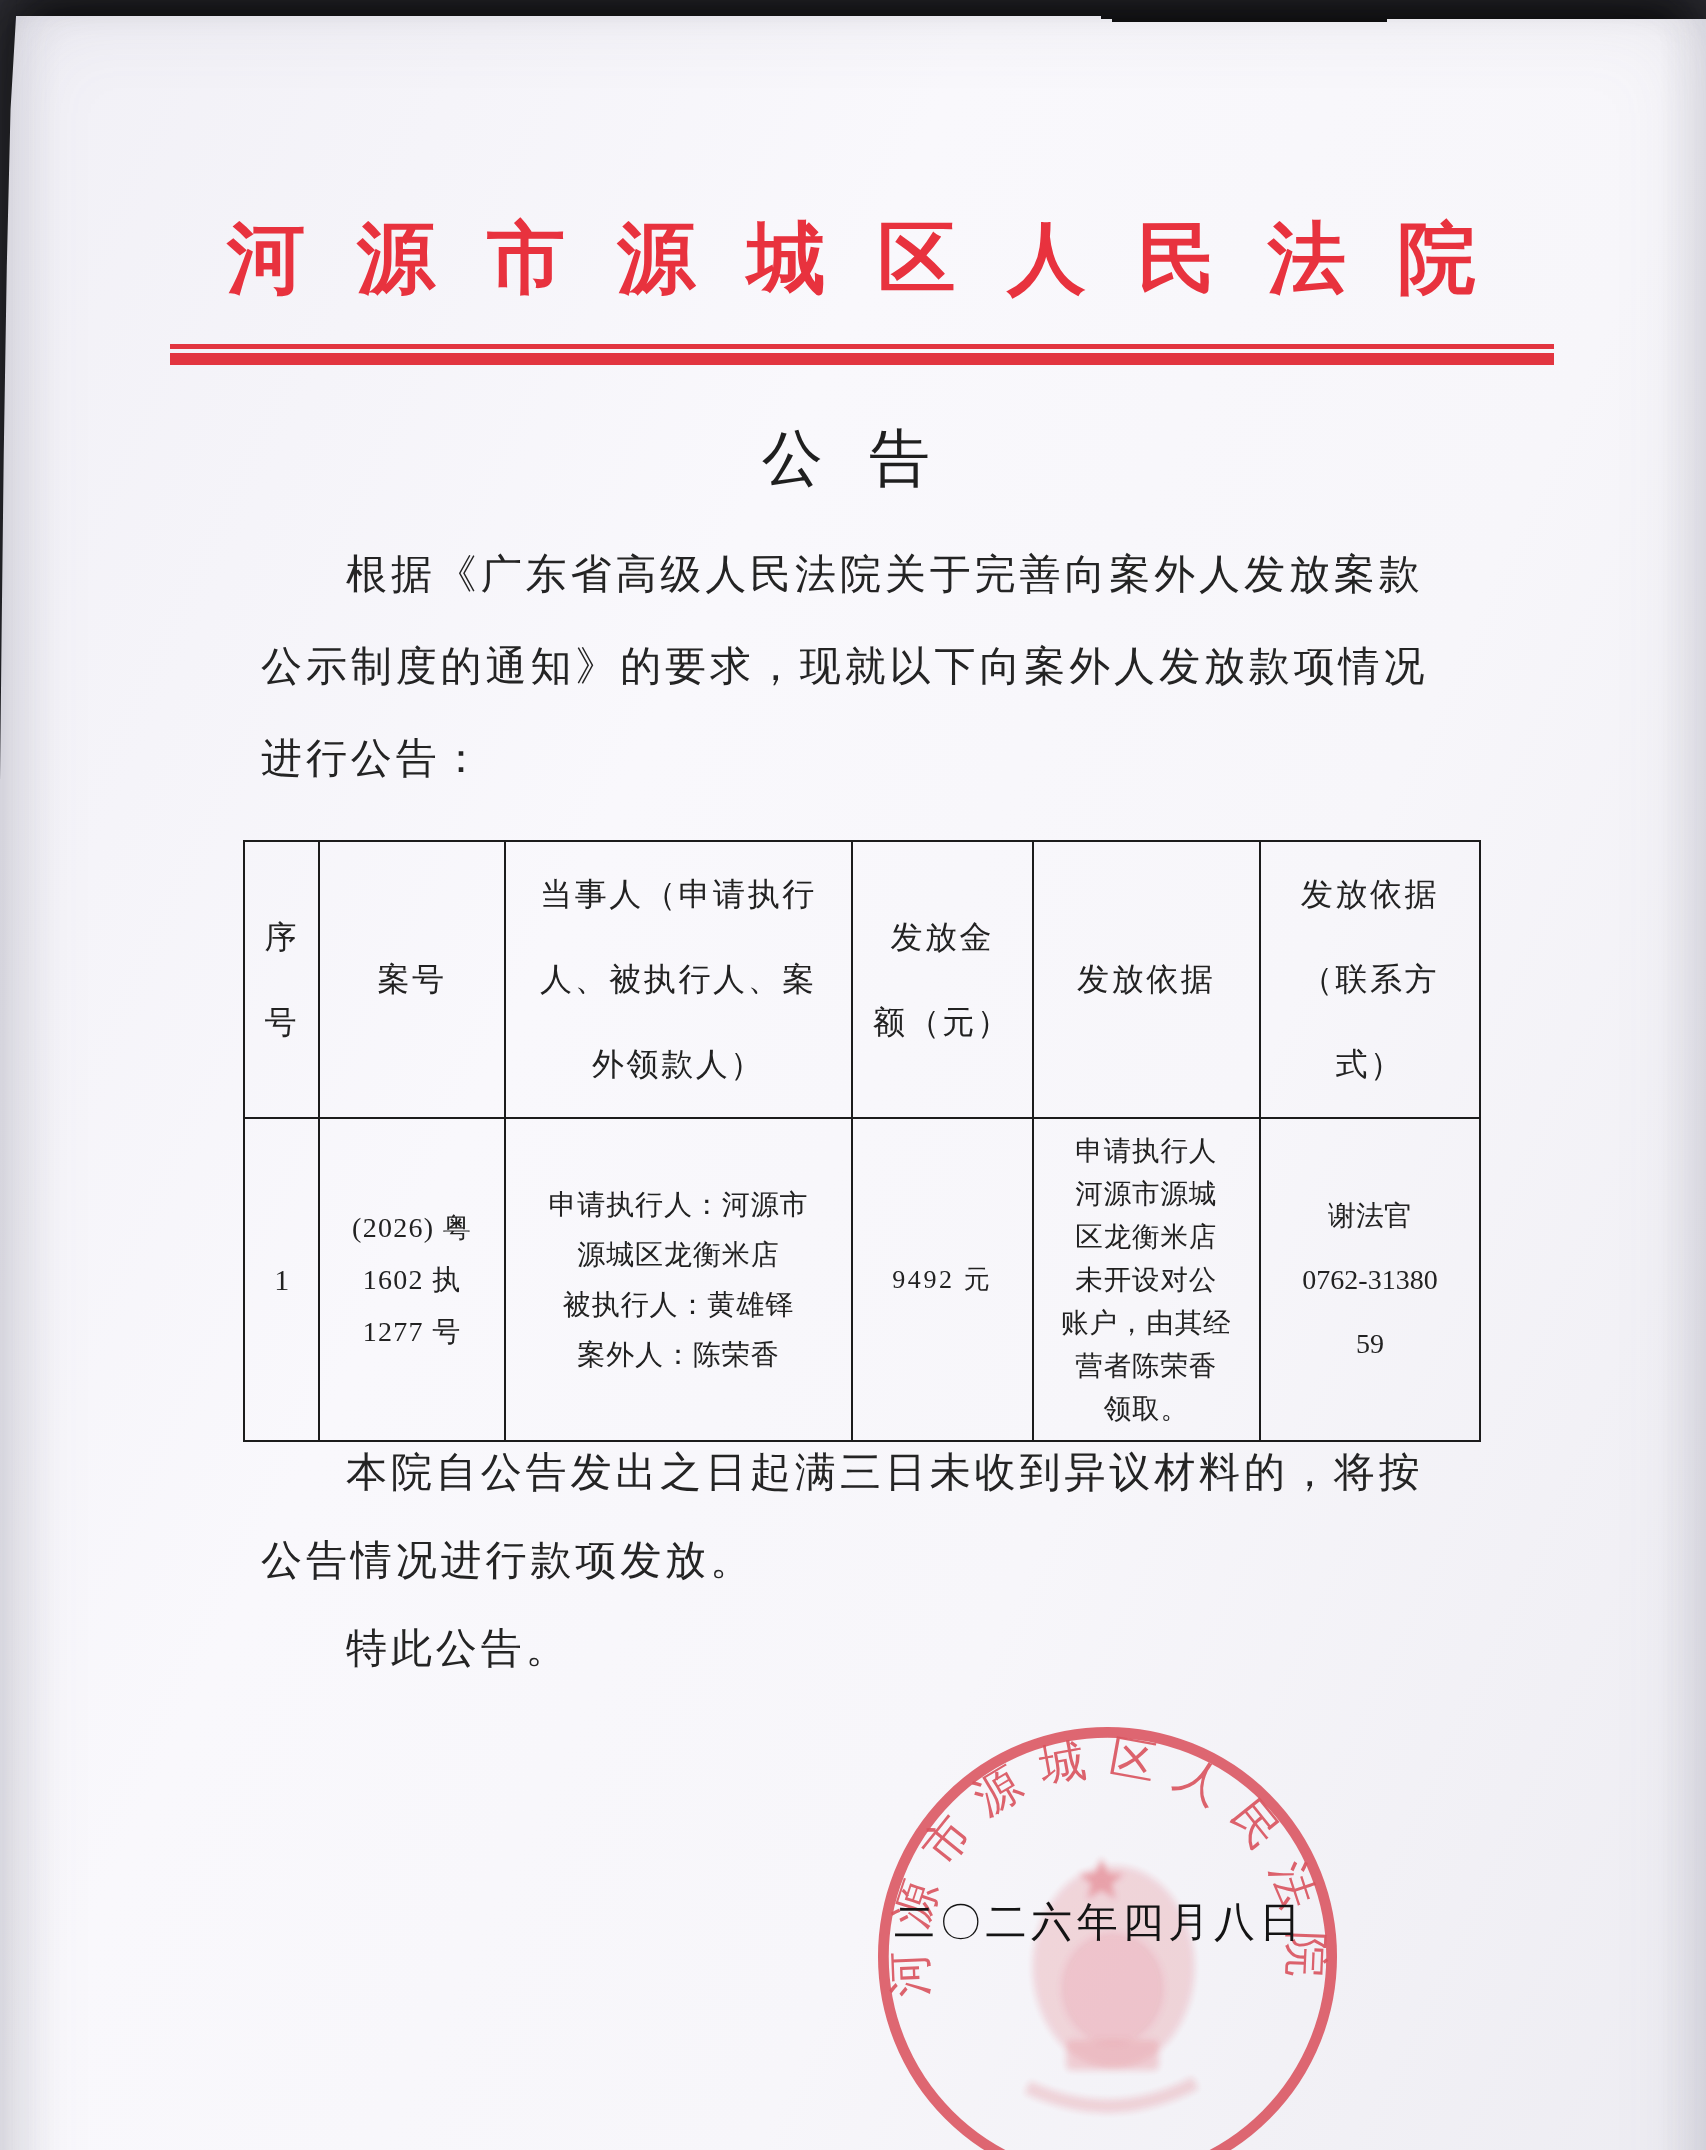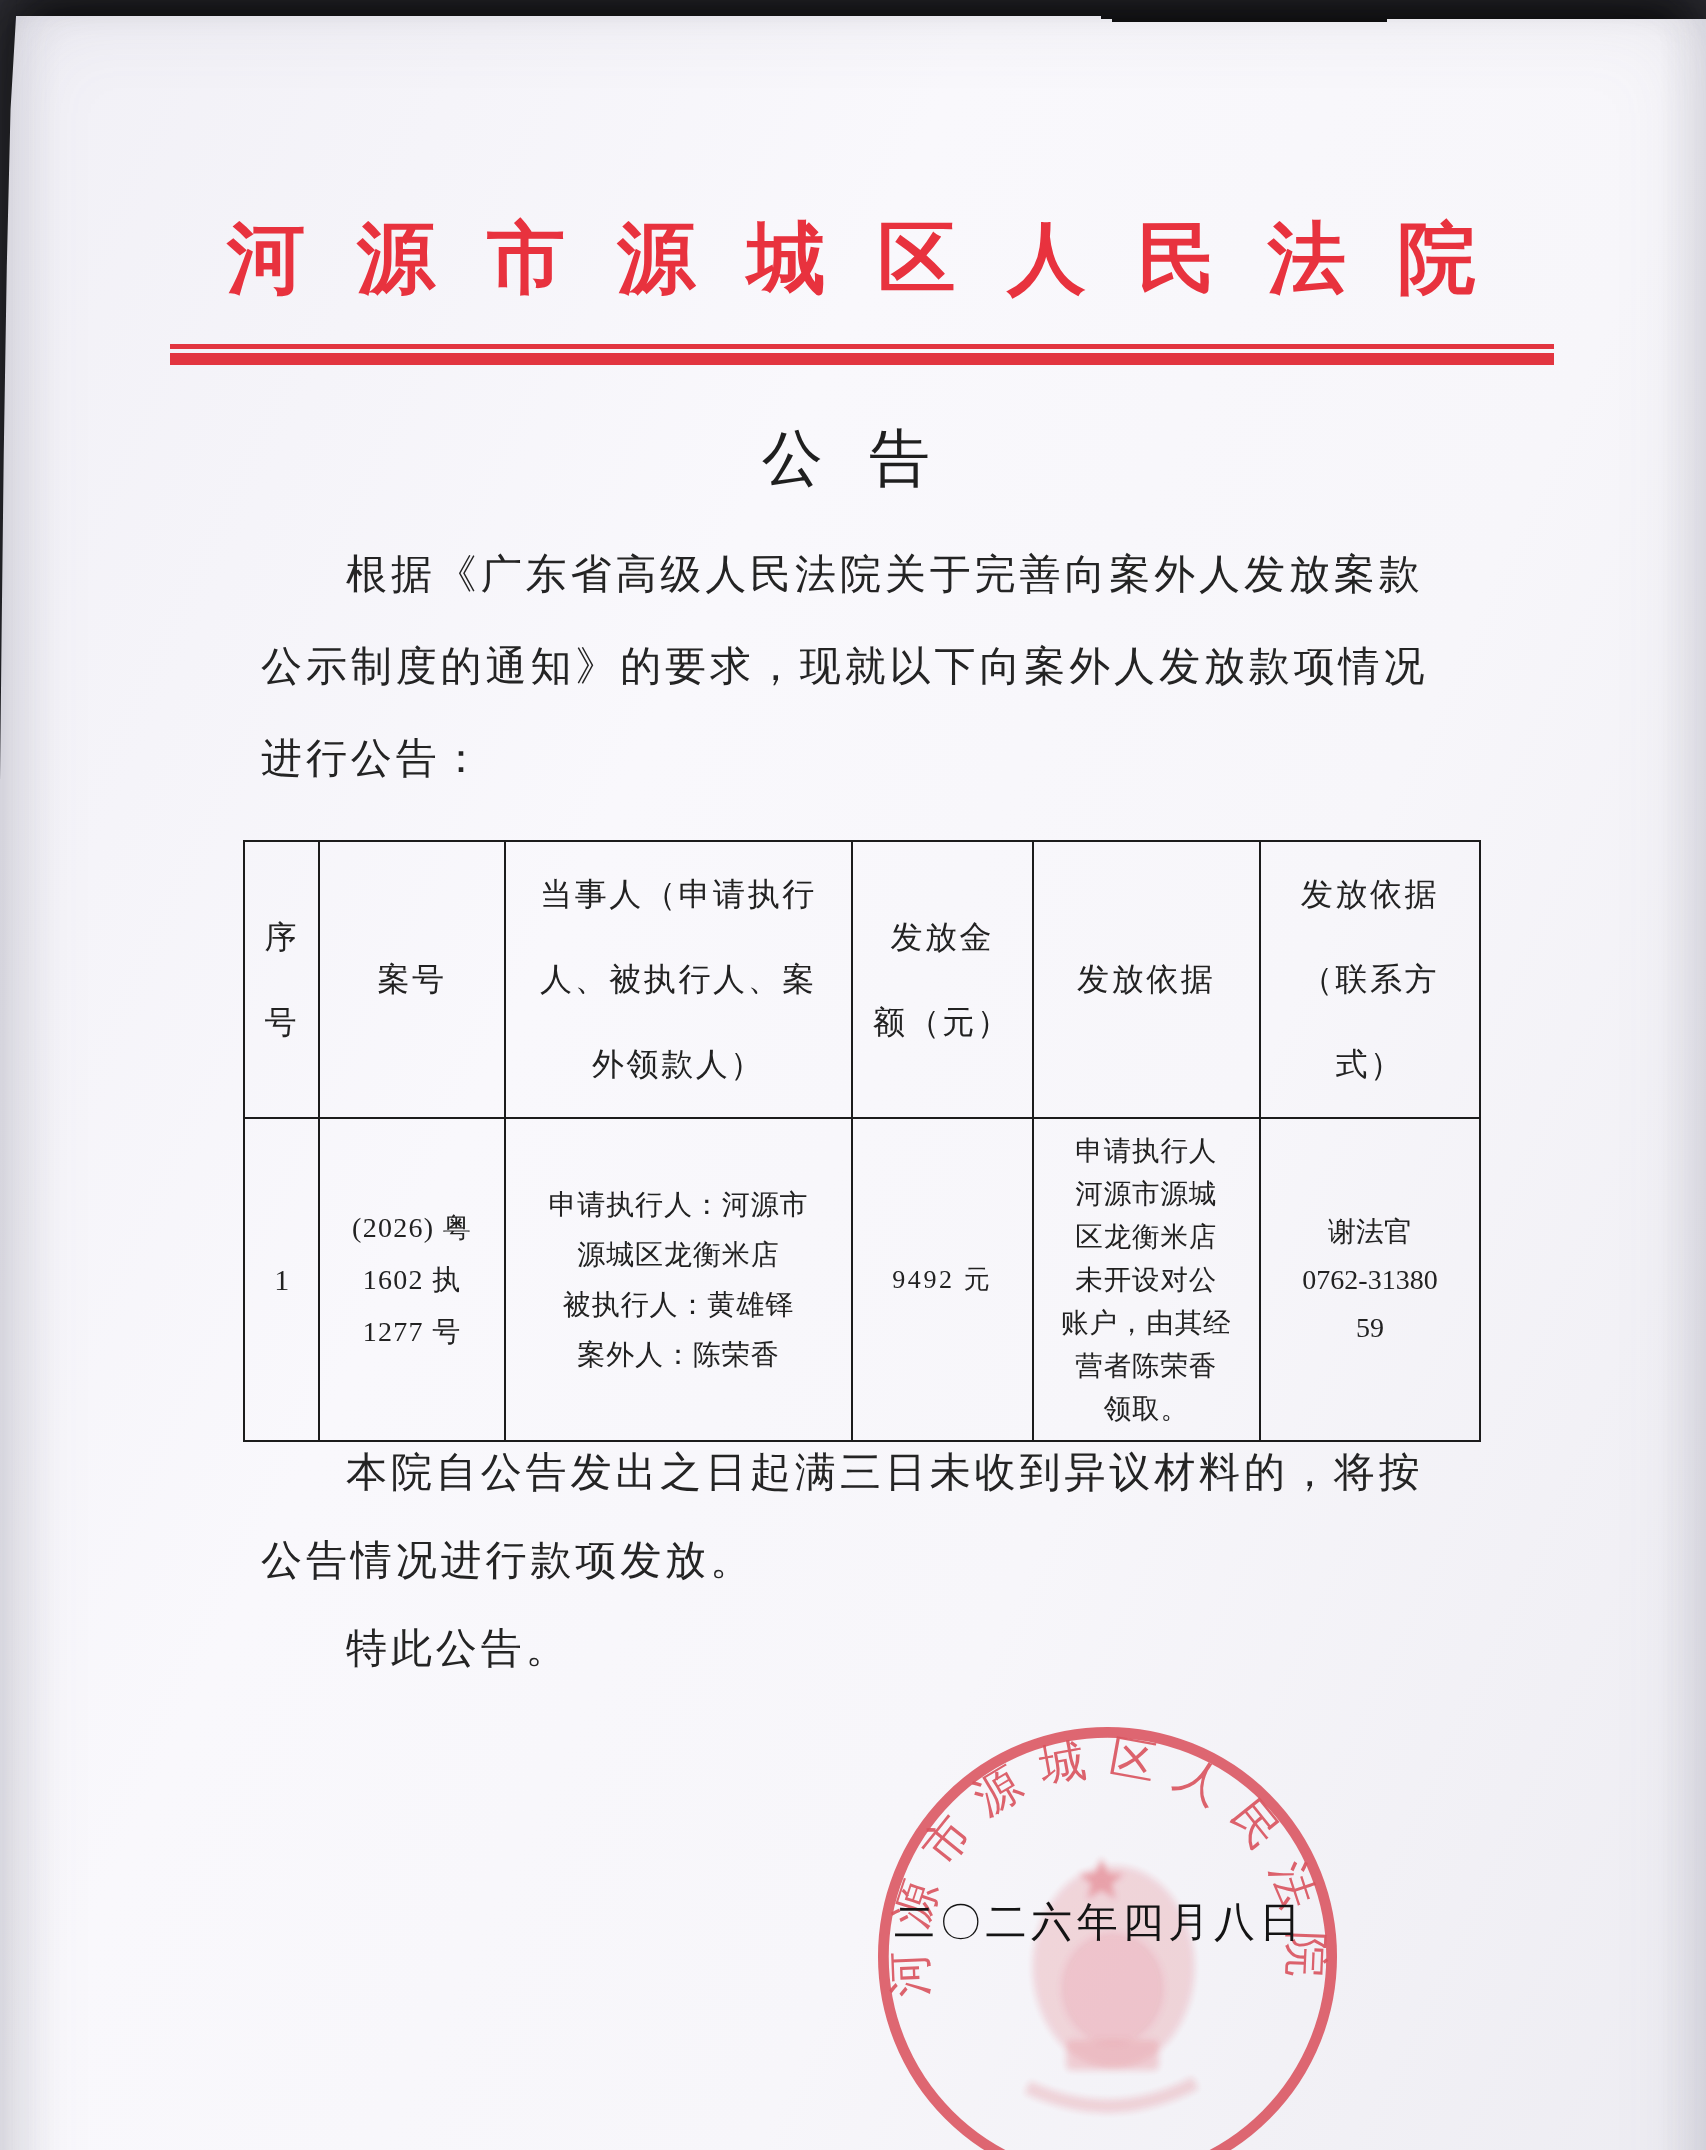--- a/index.html
+++ b/index.html
@@ -42,21 +42,21 @@
     border:2.6px solid #1c1c1c;text-align:center;vertical-align:middle;
     white-space:pre-line;padding:10px;font-weight:normal;color:#222;}
   .announce-table thead tr{height:263px;}
   .announce-table tbody tr{height:313px;}
   .announce-table th{font-size:32px;line-height:85px;letter-spacing:2.6px;}
   .cell-seq{font-size:30px;}
   .cell-case{font-size:28px;line-height:52px;letter-spacing:1.3px;}
   .cell-parties{font-size:28px;line-height:50px;letter-spacing:0.9px;border-radius:20px;}
   .cell-amount{font-size:26px;letter-spacing:2.6px;}
   .cell-basis{font-size:27.5px;line-height:43px;letter-spacing:0.9px;}
-  .cell-judge{font-size:28px;line-height:48px;margin-left:7px;}
+  .cell-judge{font-size:28px;line-height:64px;margin-left:7px;}
   
   .seal{position:absolute;left:864px;top:1713px;width:487px;height:487px;z-index:3;opacity:.95;}
   .issue-date{position:absolute;left:894px;top:1879px;font-size:41px;letter-spacing:4.7px;
     color:#141414;z-index:4;white-space:nowrap;margin-top:16px;}
 </style>
 </head>
 <body>
 
 <div class="page">
 

